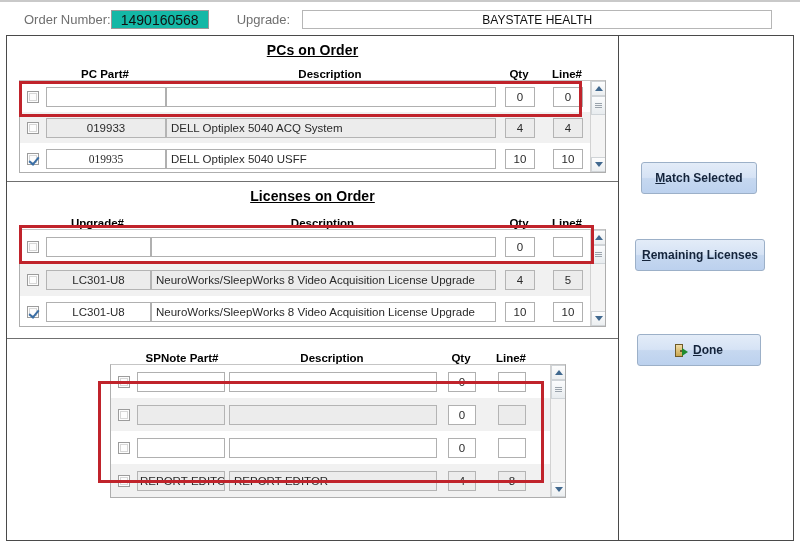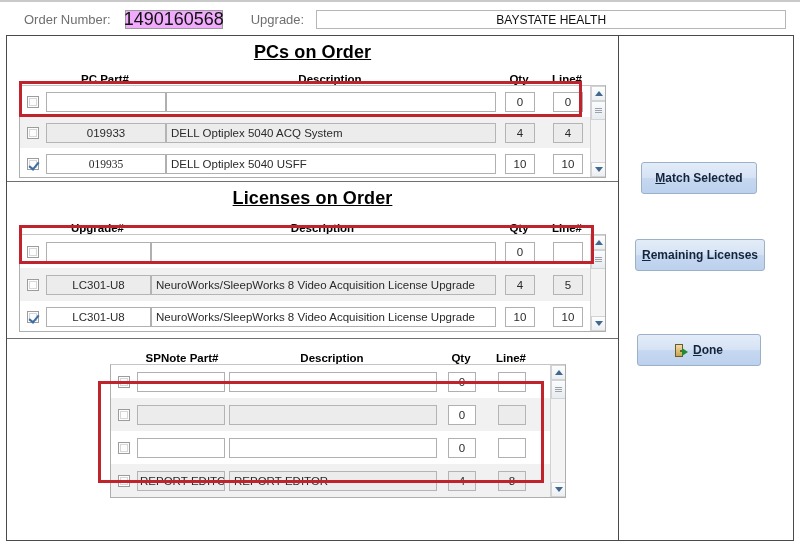--- a/index.html
+++ b/index.html
@@ -34,26 +34,25 @@
     align-items: center;
   }
   .hdr-label {
     font-size: 13px;
     color: #6f6f6f;
     font-family: "Liberation Sans", sans-serif;
     white-space: nowrap;
   }
   .hdr-order-label { margin-left: 24px; }
   .hdr-order-value {
-    margin-left: 14px;
     width: 98px; height: 19px;
     border: 1px solid #9a9a9a;
-    background: #f0abfc;
+    background: #14b8a6;
     color: #111;
-    font-size: 18px;
+    font-size: 14px;
     display: flex; align-items: center; justify-content: center;
     box-sizing: border-box;
   }
   .hdr-cust-label { margin-left: 28px; }
   .hdr-cust-value {
     margin-left: 12px;
     width: 470px; height: 19px;
     border: 1px solid #b6b6b6;
     background: #ffffff;
     color: #111;
@@ -93,21 +92,21 @@
     box-sizing: border-box;
     background: #ffffff;
   }
   .section + .section { border-top: 1px solid #707070; }
   .sec-pcs      { height: 145px; }
   .sec-licenses { height: 157px; }
   .sec-options  { height: 202px; }
 
   .sec-title {
     text-align: center;
-    font-size: 18px;
+    font-size: 14px;
     font-weight: bold;
     color: #000;
     text-decoration: underline;
     padding-top: 6px;
     letter-spacing: 0.1px;
   }
   .sec-title.opt { padding-top: 8px; }
 
   
   .grid-wrap { position: relative; }

